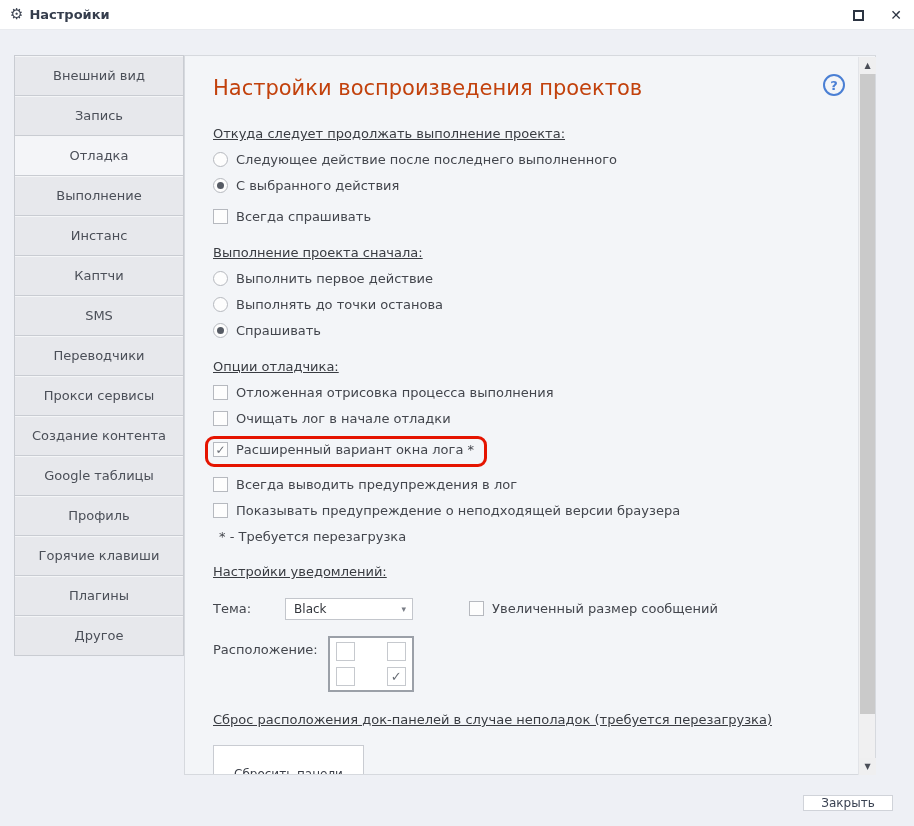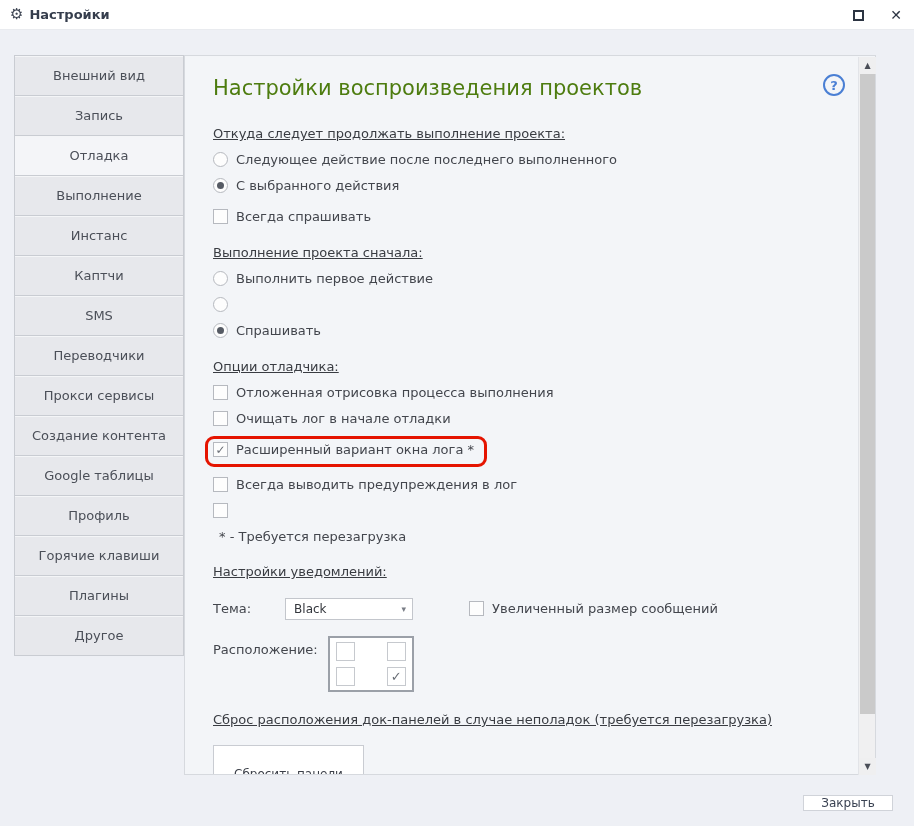--- a/index.html
+++ b/index.html
@@ -38,21 +38,21 @@
     cursor:pointer;
   }
   .side-item.selected { background:#f4f5f8; }
 
   
   .panel {
     position:absolute; left:184px; top:55px; width:692px; height:720px;
     background:#f3f5f8; border:1px solid #d6d9de;
   }
   .content { position:absolute; left:0; top:0; right:17px; bottom:0; padding:20px 10px 0 28px; overflow:hidden; }
-  h1.page-title { font-size:21px; font-weight:normal; color:#4d7c0f; margin-bottom:26px; }
+  h1.page-title { font-size:21px; font-weight:normal; color:#c2410c; margin-bottom:26px; }
   .help {
     position:absolute; top:18px; right:30px;
     width:22px; height:22px; border:2px solid #4a7fd4; border-radius:50%;
     color:#4a7fd4; font-size:13px; font-weight:bold;
     display:flex; align-items:center; justify-content:center; cursor:pointer;
   }
   .section-header {
     font-size:13px; color:#393c42; text-decoration:underline;
     margin:20px 0 10px;
   }
@@ -189,20 +189,21 @@
     </div>
 
     
     <div class="section-header">Выполнение проекта сначала:</div>
     <div class="row">
       <span class="radio"></span>
       <span class="lbl">Выполнить первое действие</span>
     </div>
     <div class="row">
       <span class="radio"></span>
+      <span class="lbl">Выполнять до точки останова</span>
     </div>
     <div class="row checked">
       <span class="radio"></span>
       <span class="lbl">Спрашивать</span>
     </div>
 
     
     <div class="section-header">Опции отладчика:</div>
     <div class="row">
       <span class="checkbox"></span>
@@ -215,20 +216,21 @@
     <div class="row checked highlighted">
       <span class="checkbox"></span>
       <span class="lbl">Расширенный вариант окна лога *</span>
     </div>
     <div class="row">
       <span class="checkbox"></span>
       <span class="lbl">Всегда выводить предупреждения в лог</span>
     </div>
     <div class="row">
       <span class="checkbox"></span>
+      <span class="lbl">Показывать предупреждение о неподходящей версии браузера</span>
     </div>
     <div class="note">* - Требуется перезагрузка</div>
 
     
     <div class="section-header">Настройки уведомлений:</div>
     <div class="theme-row">
       <span class="theme-label">Тема:</span>
       <div class="dropdown">
         <span>Black</span>
         <span class="arrow">▾</span>

